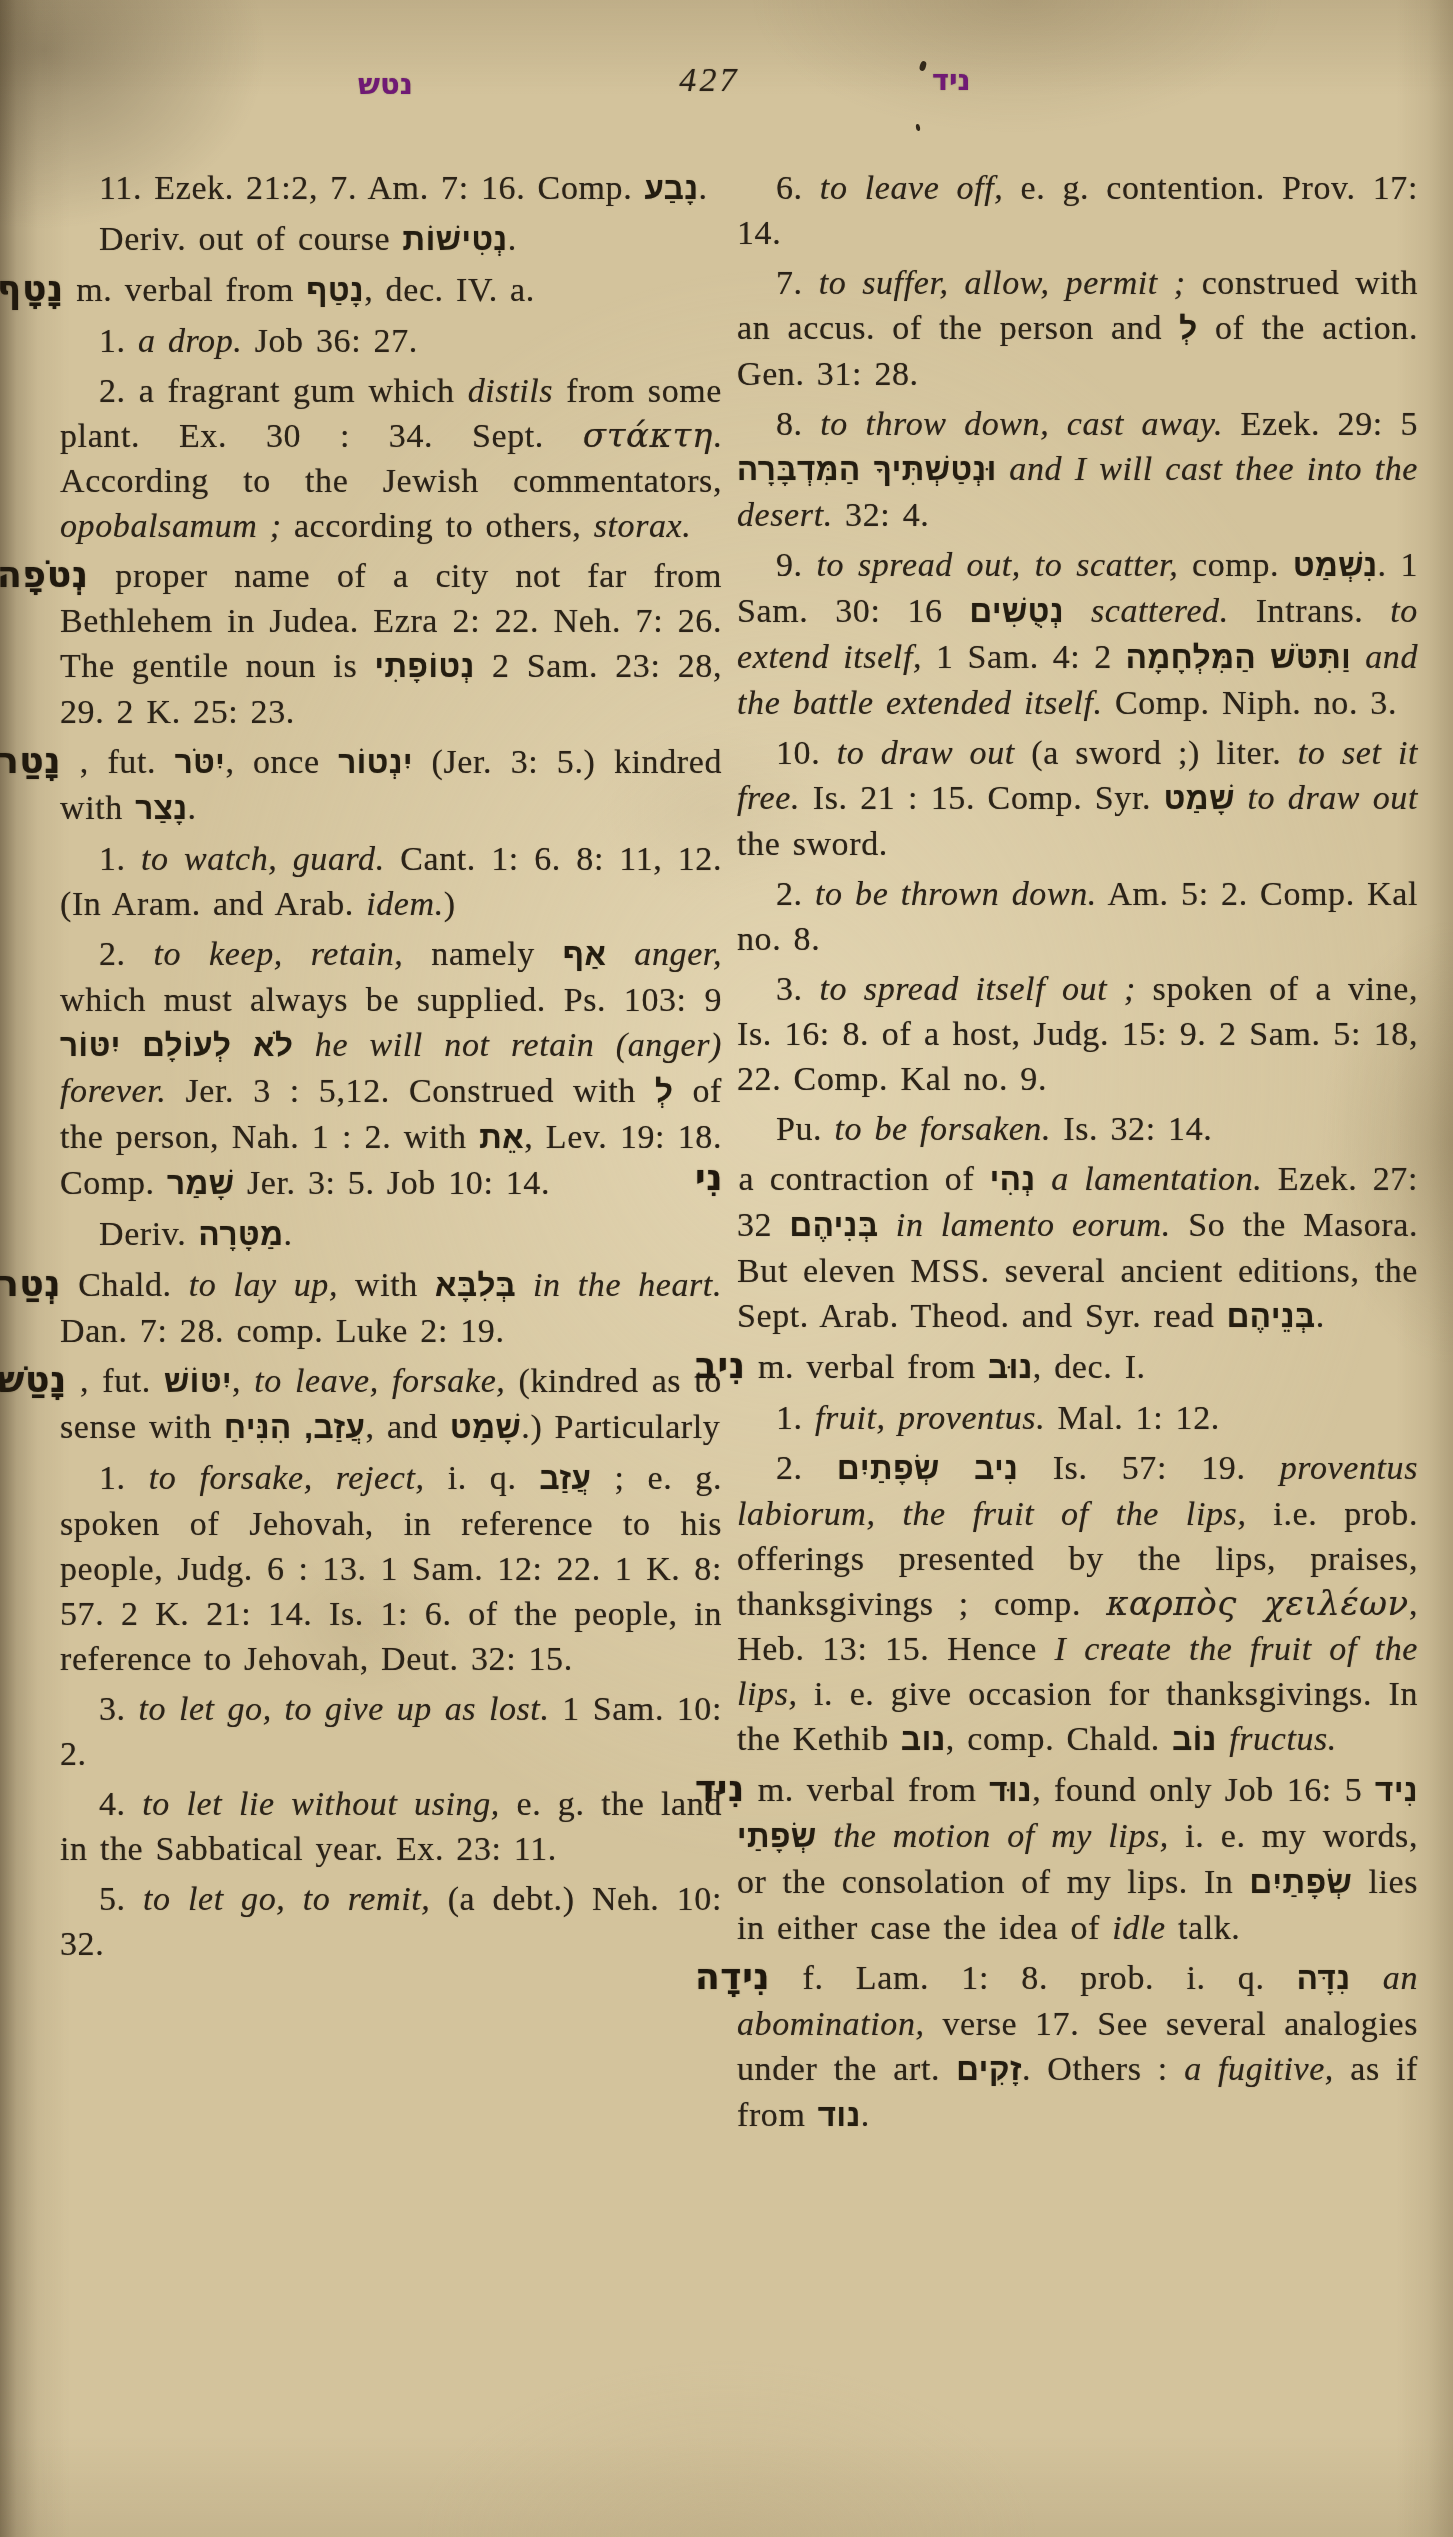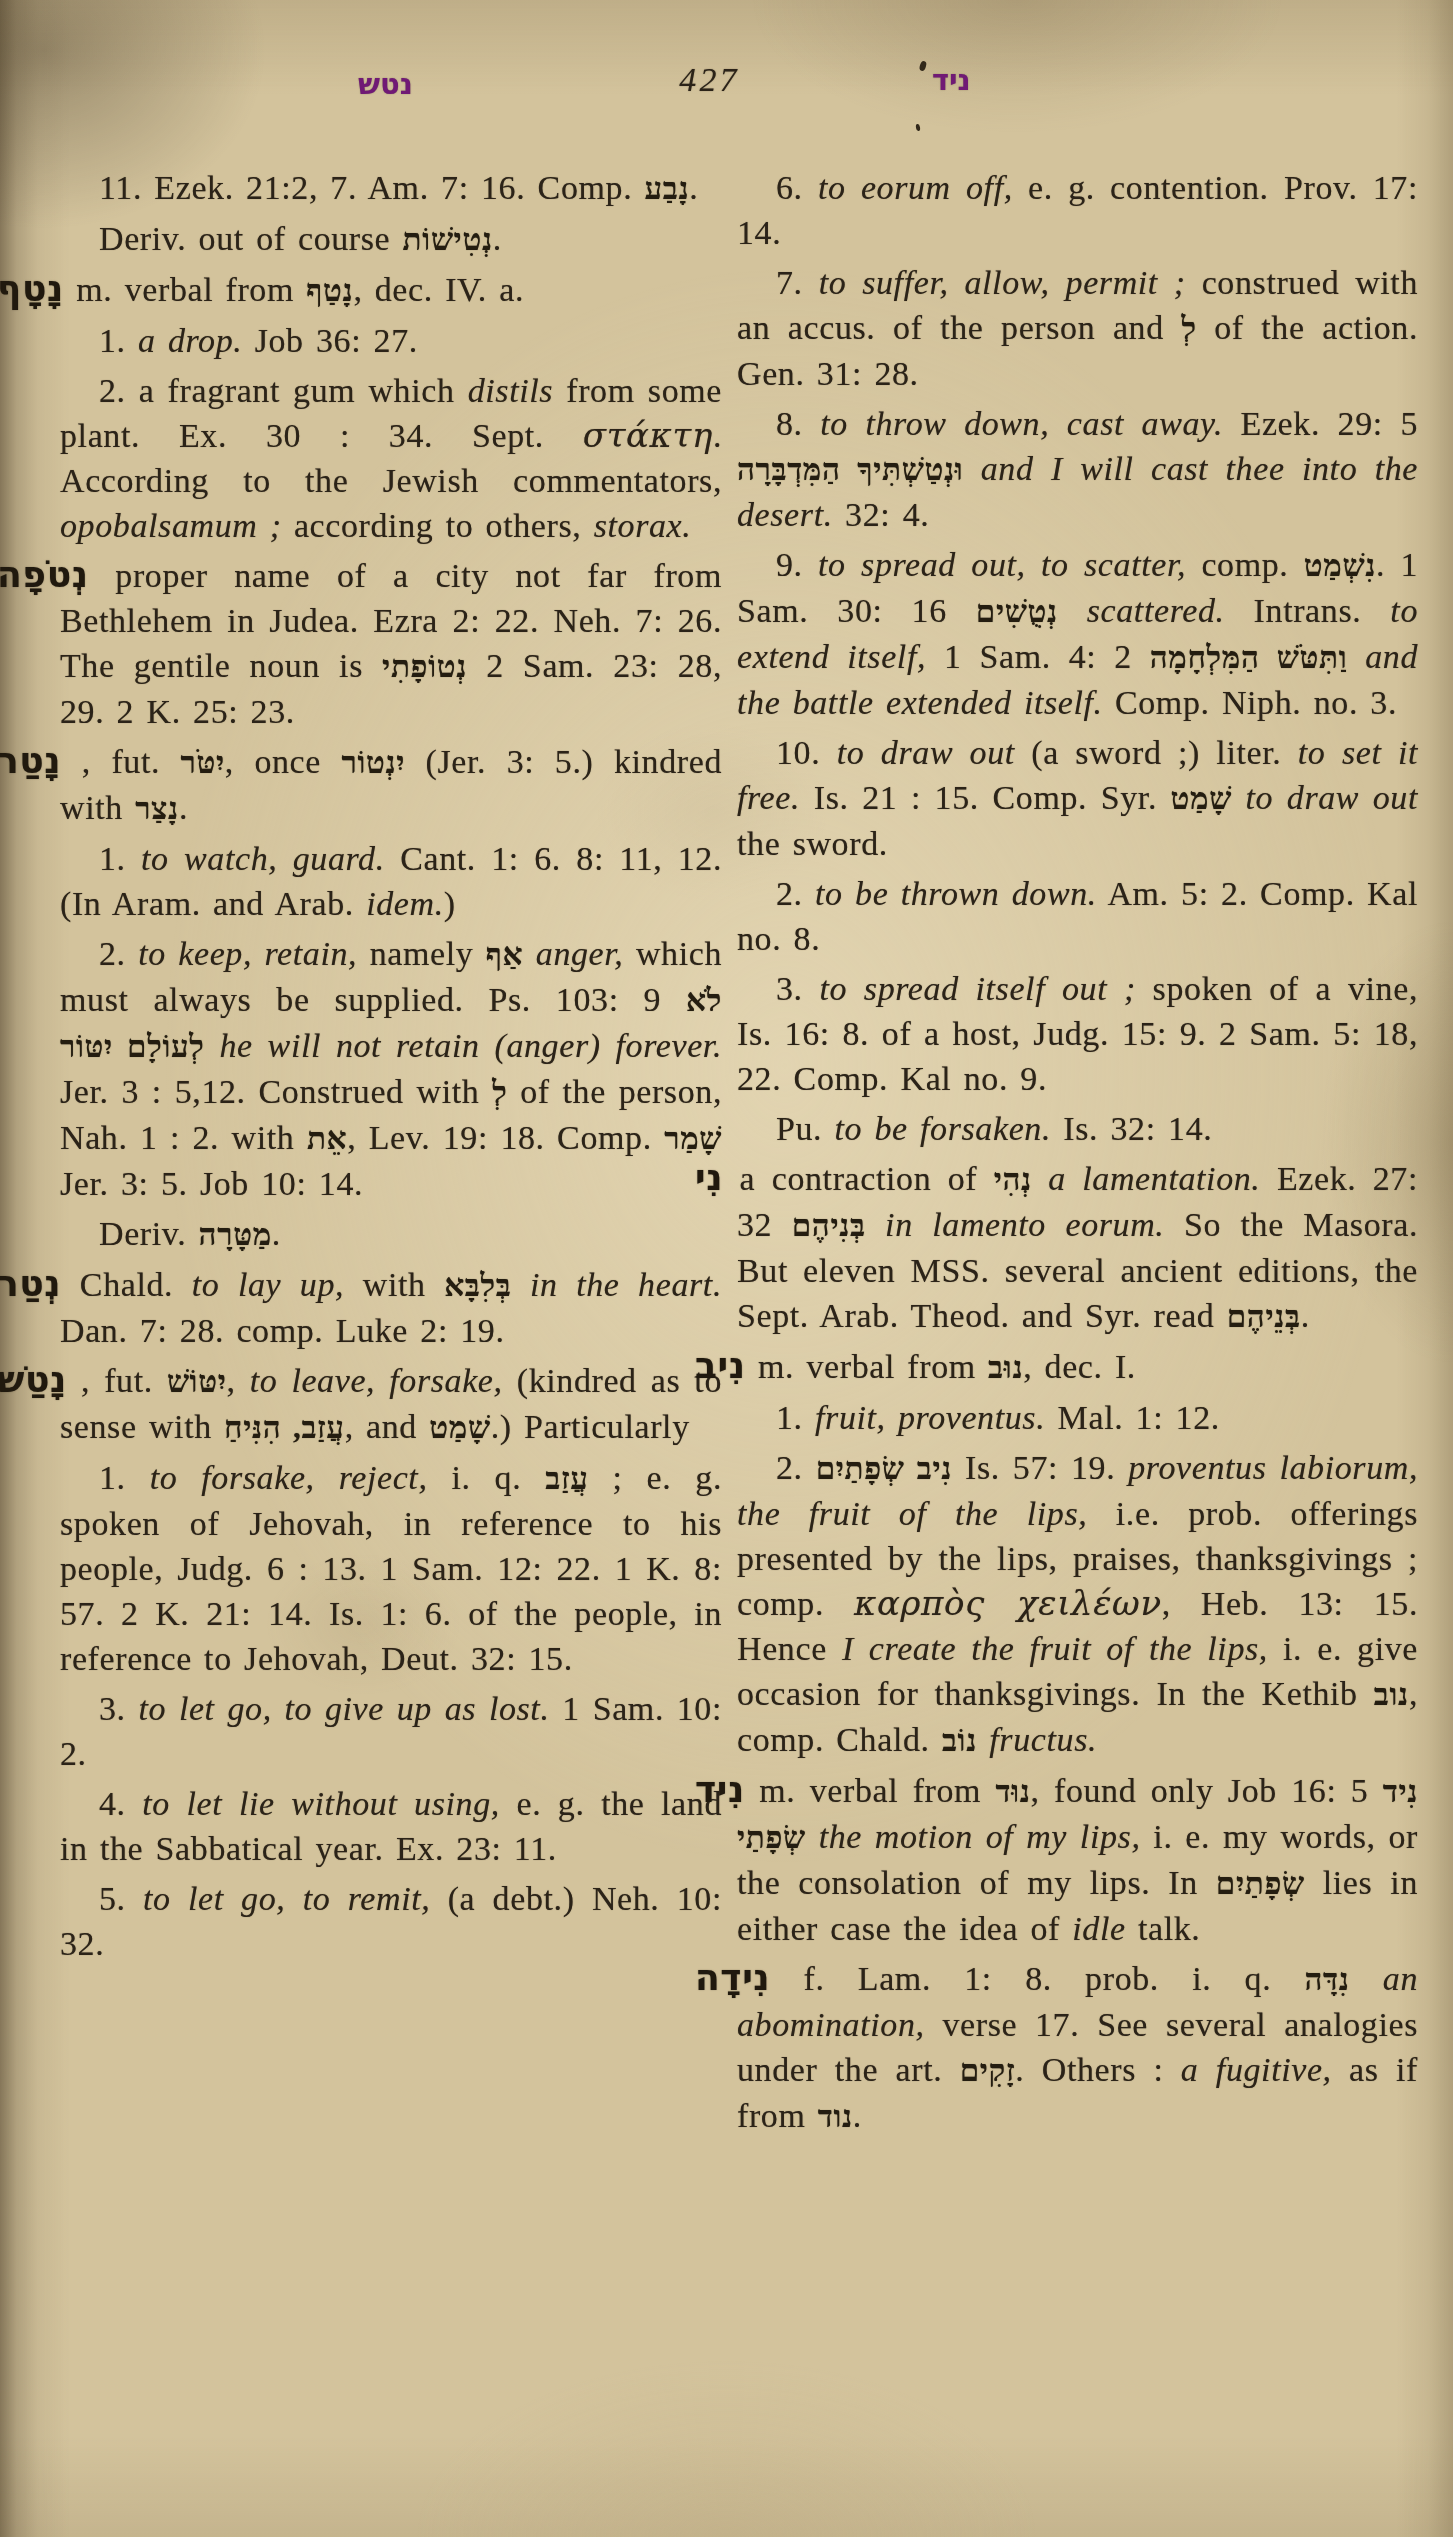--- a/index.html
+++ b/index.html
@@ -50,21 +50,21 @@
   #col-left p.p-entry{text-indent:-63px;}
   #col-right p.p-entry{text-indent:-42px;}
 
   .headword{
     font-family:"DejaVu Sans",sans-serif;font-weight:bold;
     font-size:1.06em;color:#20190e;
     unicode-bidi:isolate;direction:rtl;
     text-shadow:0 0 1.3px rgba(32,25,14,0.5);
   }
   .heb{
-    font-family:Liberation Serif, serif;font-weight:bold;
+    font-family:Liberation Sans, sans-serif;font-weight:bold;
     font-size:0.92em;color:#241d10;
     unicode-bidi:isolate;
     text-shadow:0 0 1px rgba(32,25,14,0.5);
   }
   .grk{font-family:"DejaVu Serif",serif;font-style:italic;}
   em{font-style:italic;}
 </style>
 </head>
 <body>
 
@@ -90,21 +90,21 @@
     <p class="p-ind">Deriv. <span class="heb">מַטָּרָה</span>.</p>
     <p class="p-entry"><span class="headword">נְטַר</span> Chald. <em>to lay up,</em> with <span class="heb">בְּלִבָּא</span> <em>in the heart.</em> Dan. 7: 28. comp. Luke 2: 19.</p>
     <p class="p-entry"><span class="headword">נָטַשׁ</span> , fut. <span class="heb">יִטּוֹשׁ</span>, <em>to leave, forsake,</em> (kindred as to sense with <span class="heb">עֲזַב, הִנִּיחַ</span>, and <span class="heb">שָׁמַט</span>.) Particularly</p>
     <p class="p-ind">1. <em>to forsake, reject,</em> i. q. <span class="heb">עֲזַב</span> ; e. g. spoken of Jehovah, in reference to his people, Judg. 6 : 13. 1 Sam. 12: 22. 1 K. 8: 57. 2 K. 21: 14. Is. 1: 6. of the people, in reference to Jehovah, Deut. 32: 15.</p>
     <p class="p-ind">3. <em>to let go, to give up as lost.</em> 1 Sam. 10: 2.</p>
     <p class="p-ind">4. <em>to let lie without using,</em> e. g. the land in the Sabbatical year. Ex. 23: 11.</p>
     <p class="p-ind">5. <em>to let go, to remit,</em> (a debt.) Neh. 10: 32.</p>
   </div>
 
 <div class="col" id="col-right">
-    <p class="p-ind">6. <em>to eorum off,</em> e. g. contention. Prov. 17: 14.</p>
+    <p class="p-ind">6. <em>to leave off,</em> e. g. contention. Prov. 17: 14.</p>
     <p class="p-ind">7. <em>to suffer, allow, permit ;</em> construed with an accus. of the person and <span class="heb">לְ</span> of the action. Gen. 31: 28.</p>
     <p class="p-ind">8. <em>to throw down, cast away.</em> Ezek. 29: 5 <span class="heb">וּנְטַשְׁתִּיךָ הַמִּדְבָּרָה</span> <em>and I will cast thee into the desert.</em> 32: 4.</p>
     <p class="p-ind">9. <em>to spread out, to scatter,</em> comp. <span class="heb">נִשְׁמַט</span>. 1 Sam. 30: 16 <span class="heb">נְטֻשִׁים</span> <em>scattered.</em> Intrans. <em>to extend itself,</em> 1 Sam. 4: 2 <span class="heb">וַתִּטֹּשׁ הַמִּלְחָמָה</span> <em>and the battle extended itself.</em> Comp. Niph. no. 3.</p>
     <p class="p-ind">10. <em>to draw out</em> (a sword ;) liter. <em>to set it free.</em> Is. 21 : 15. Comp. Syr. <span class="heb">שָׁמַט</span> <em>to draw out</em> the sword.</p>
     <p class="p-ind">2. <em>to be thrown down.</em> Am. 5: 2. Comp. Kal no. 8.</p>
     <p class="p-ind">3. <em>to spread itself out ;</em> spoken of a vine, Is. 16: 8. of a host, Judg. 15: 9. 2 Sam. 5: 18, 22. Comp. Kal no. 9.</p>
     <p class="p-ind">Pu. <em>to be forsaken.</em> Is. 32: 14.</p>
     <p class="p-entry"><span class="headword">נִי</span> a contraction of <span class="heb">נְהִי</span> <em>a lamentation.</em> Ezek. 27: 32 <span class="heb">בְּנִיהֶם</span> <em>in lamento eorum.</em> So the Masora. But eleven MSS. several ancient editions, the Sept. Arab. Theod. and Syr. read <span class="heb">בְּנֵיהֶם</span>.</p>
     <p class="p-entry"><span class="headword">נִיב</span> m. verbal from <span class="heb">נוּב</span>, dec. I.</p>
     <p class="p-ind">1. <em>fruit, proventus.</em> Mal. 1: 12.</p>

